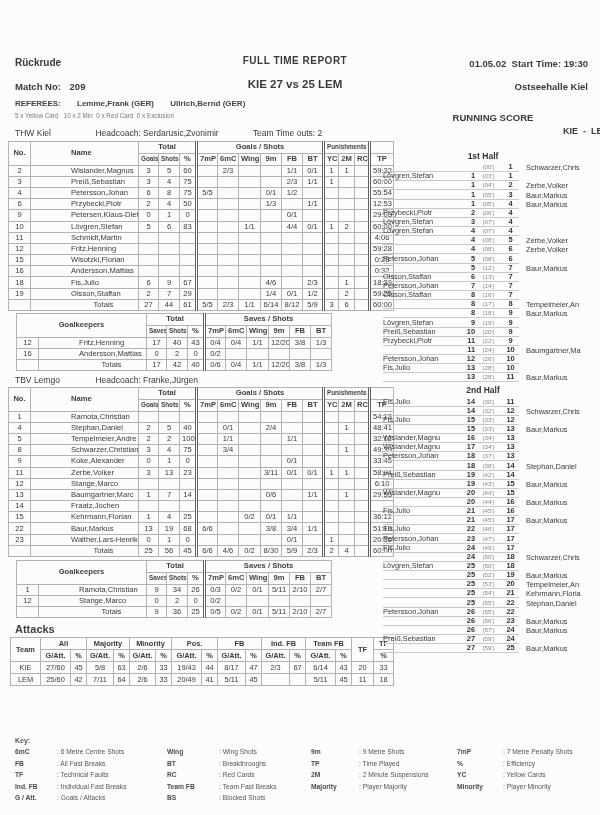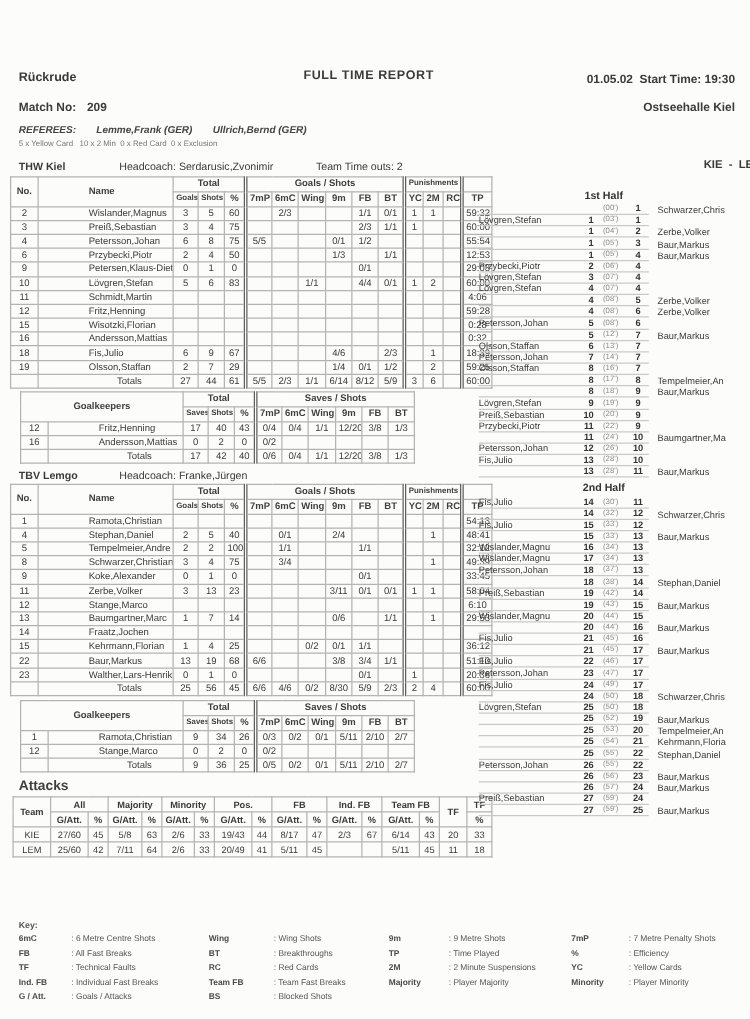--- a/index.html
+++ b/index.html
@@ -17,27 +17,27 @@
   .main-title{top:28px;left:0;width:600px;text-align:center;font-size:17px;font-weight:bold;letter-spacing:.5px;color:#383838;}
   .round{top:57px;left:15px;font-size:10px;font-weight:bold;}
   .report-type{top:55px;left:105px;width:380px;text-align:center;font-size:10px;font-weight:bold;letter-spacing:.5px;}
   .date-line{top:58px;right:12px;font-size:9.5px;font-weight:bold;}
   .match-no{top:81px;left:15px;font-size:9.5px;font-weight:bold;}
   .match-no .val{margin-left:6px;}
   .score-line{top:78px;left:105px;width:380px;text-align:center;font-size:11.5px;font-weight:bold;}
   .half-score{top:93px;left:105px;width:380px;text-align:center;font-size:9.5px;font-weight:bold;}
   .venue{top:81px;right:12px;font-size:9.5px;font-weight:bold;}
   .referees{top:99px;left:15px;font-size:8px;font-weight:bold;color:#444;}
-  .referees span{margin-right:14px;font-style:italic;}
+  .referees span{margin-right:14px;}
   .cards-line{top:112px;left:15px;font-size:6.3px;color:#777;}
   .rs-title{top:112px;left:388px;width:210px;text-align:center;font-size:9.5px;font-weight:bold;}
   .rs-teams{top:126px;left:400px;width:210px;text-align:right;font-size:9px;font-weight:bold;}
 
   .team-line{left:15px;font-size:8.5px;}
-  .team-line .tname{font-weight:bold;display:inline-block;width:78px;}
+  .team-line .tname{font-weight:normal;display:inline-block;width:78px;}
   .team-line .coach{display:inline-block;width:155px;}
   .team-line .to{display:inline-block;}
 
   
   table.rpt{border-collapse:collapse;table-layout:fixed;font-size:7.6px;color:#3a3a3a;
             border:1.5px solid #5f5f5f;background:#fcfcfa;}
   .rpt th,.rpt td{border:1px solid #b3b3b3;padding:0 2px;height:10.2px;line-height:10px;
                   text-align:center;overflow:hidden;white-space:nowrap;font-weight:normal;}
   .rpt th{font-weight:bold;color:#3f3f3f;}
   .rpt .name{text-align:left;padding-left:40px;}
@@ -77,29 +77,31 @@
 
 
   <div class="abs round">Rückrude</div>
   <div class="abs report-type">FULL TIME REPORT</div>
   <div class="abs date-line pre">01.05.02  Start Time: 19:30</div>
 
   <div class="abs match-no">
     <span>Match No:</span>
     <span class="val">209</span>
   </div>
+  <div class="abs score-line">KIE 27 vs 25 LEM</div>
   <div class="abs venue">Ostseehalle Kiel</div>
 
   <div class="abs referees">
     <span>REFEREES:</span>
     <span>Lemme,Frank  (GER)</span>
     <span>Ullrich,Bernd  (GER)</span>
   </div>
   <div class="abs cards-line pre">5 x Yellow Card   10 x 2 Min  0 x Red Card  0 x Exclusion</div>
 
+  <div class="abs rs-title">RUNNING SCORE</div>
   <div class="abs rs-teams pre">KIE  -  LEM</div>
 
   <div class="abs team-line" style="top:128px;">
     <span class="tname">THW Kiel</span>
     <span class="coach">Headcoach: Serdarusic,Zvonimir</span>
     <span class="to">Team Time outs: 2</span>
   </div>
 
   <table class="rpt abs" style="top:141px;left:8px;width:385px;">
     <colgroup>

